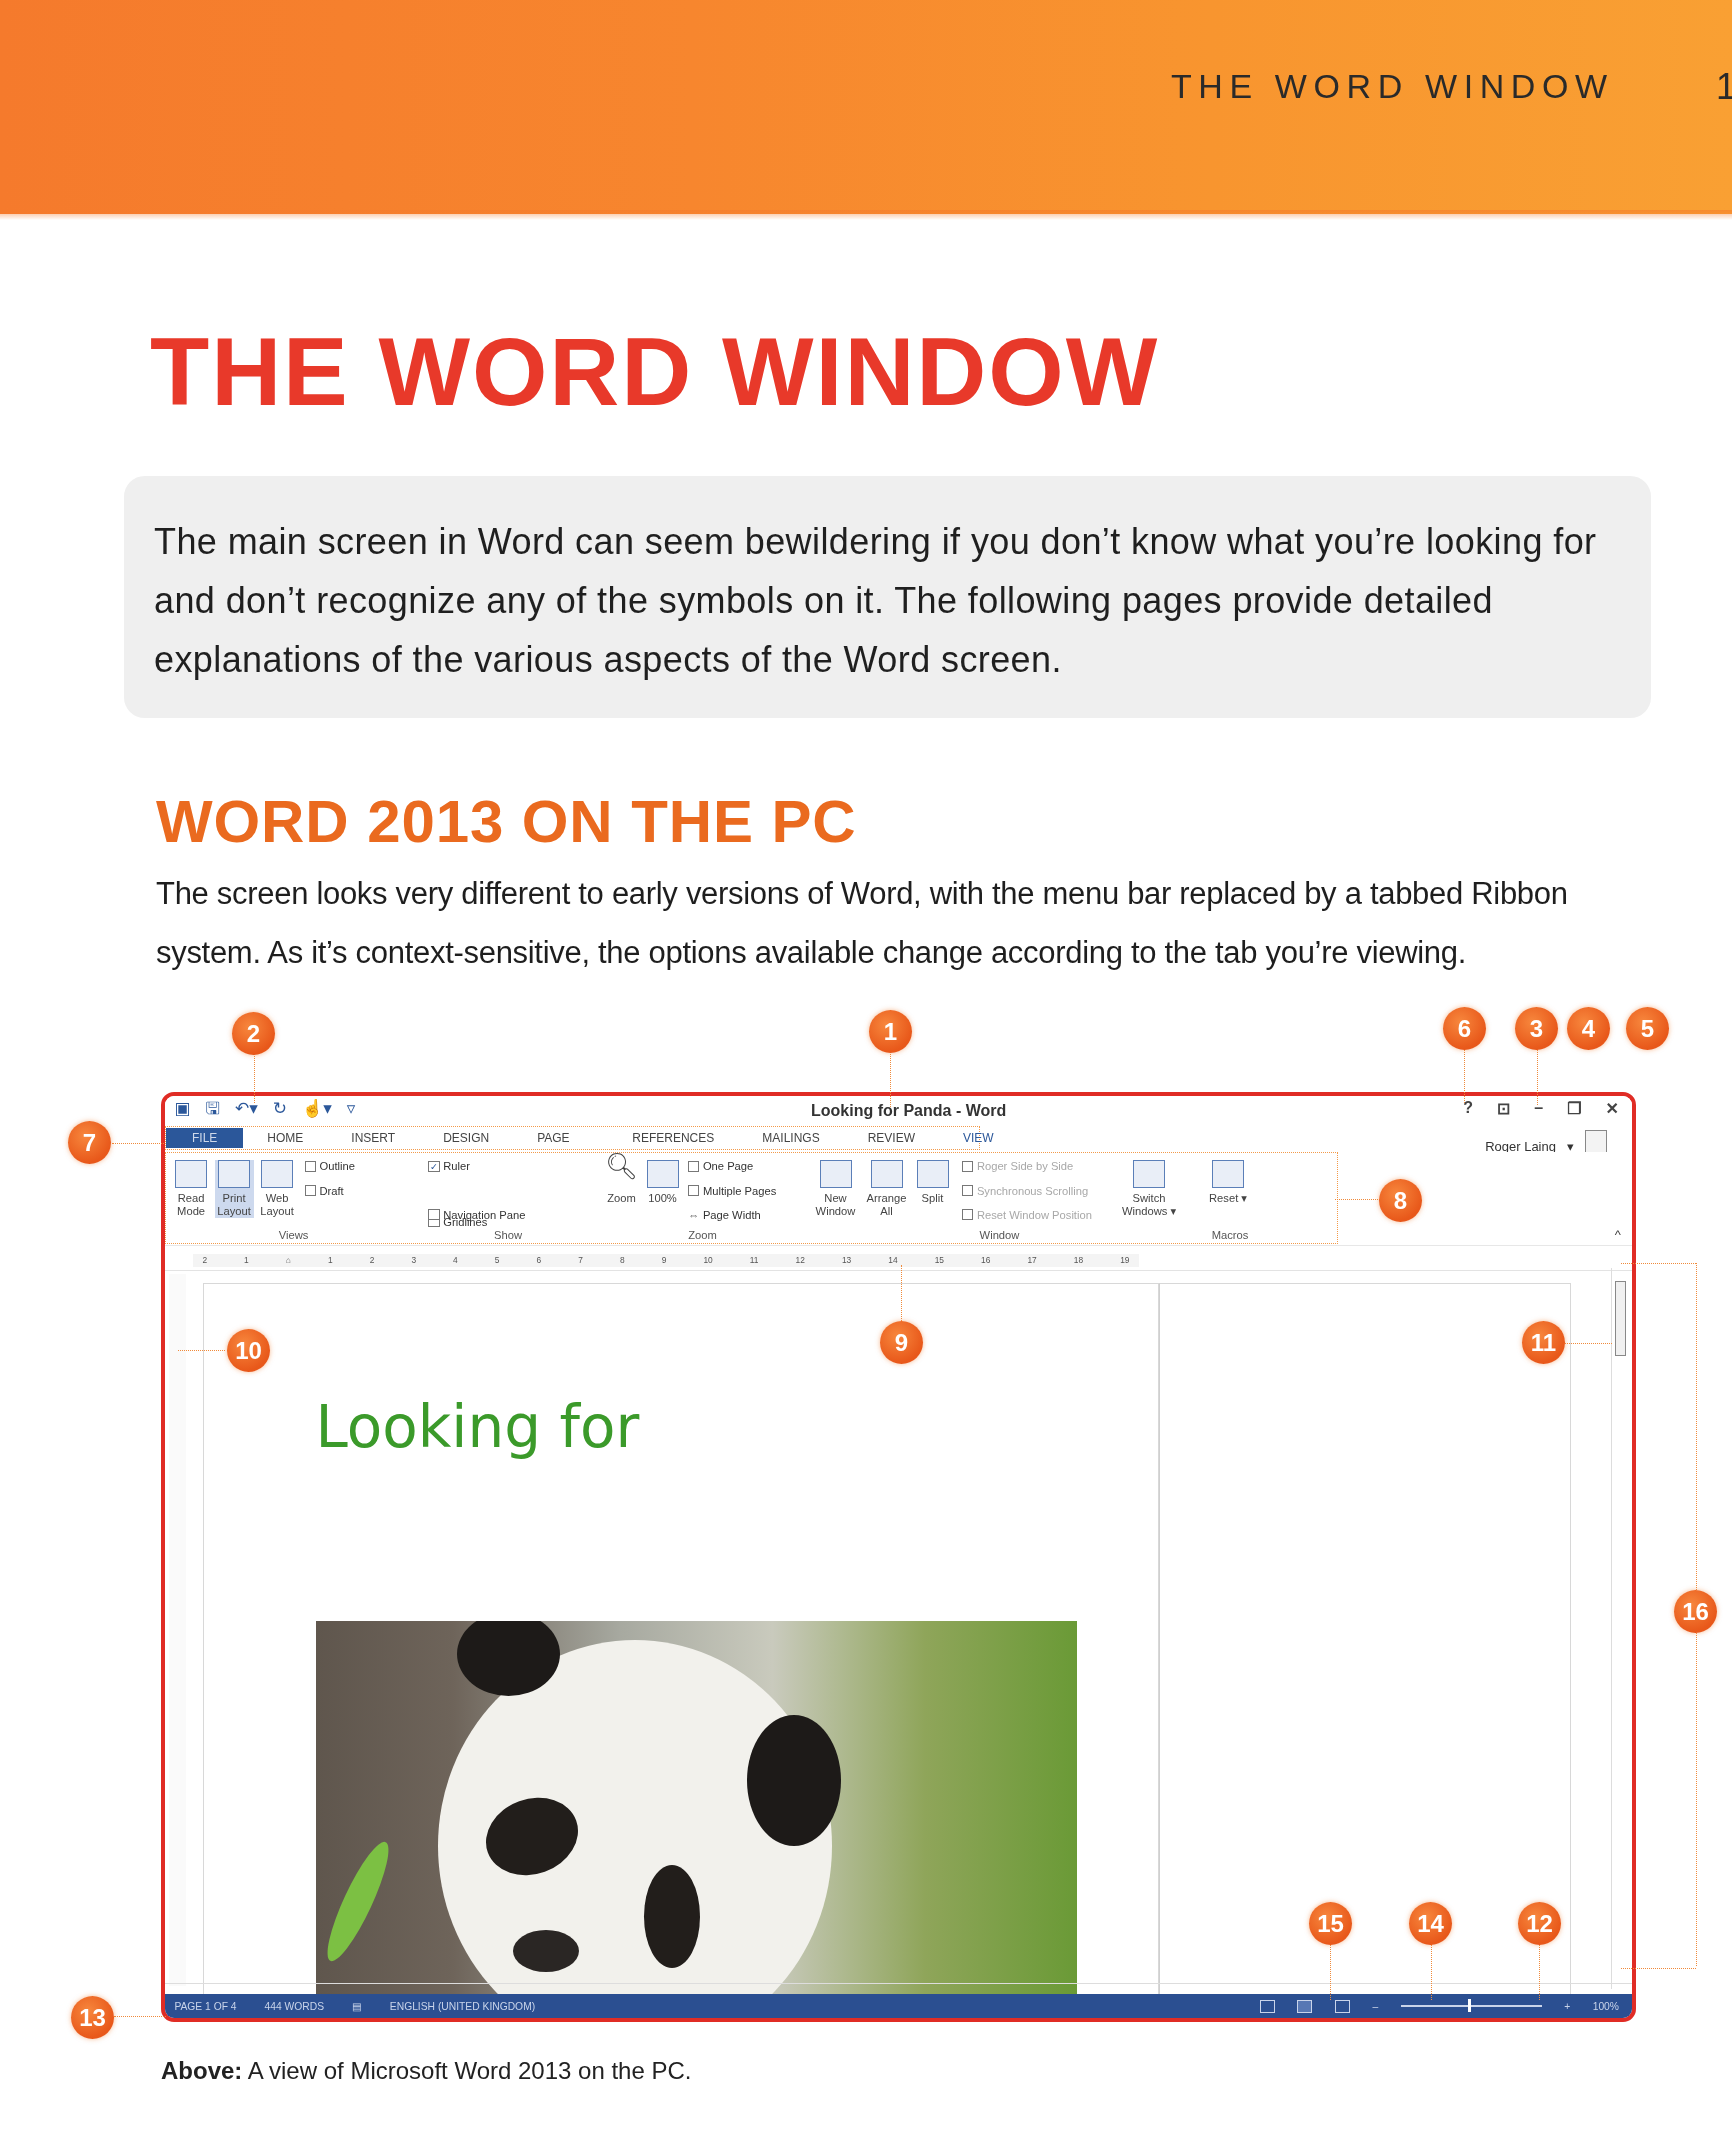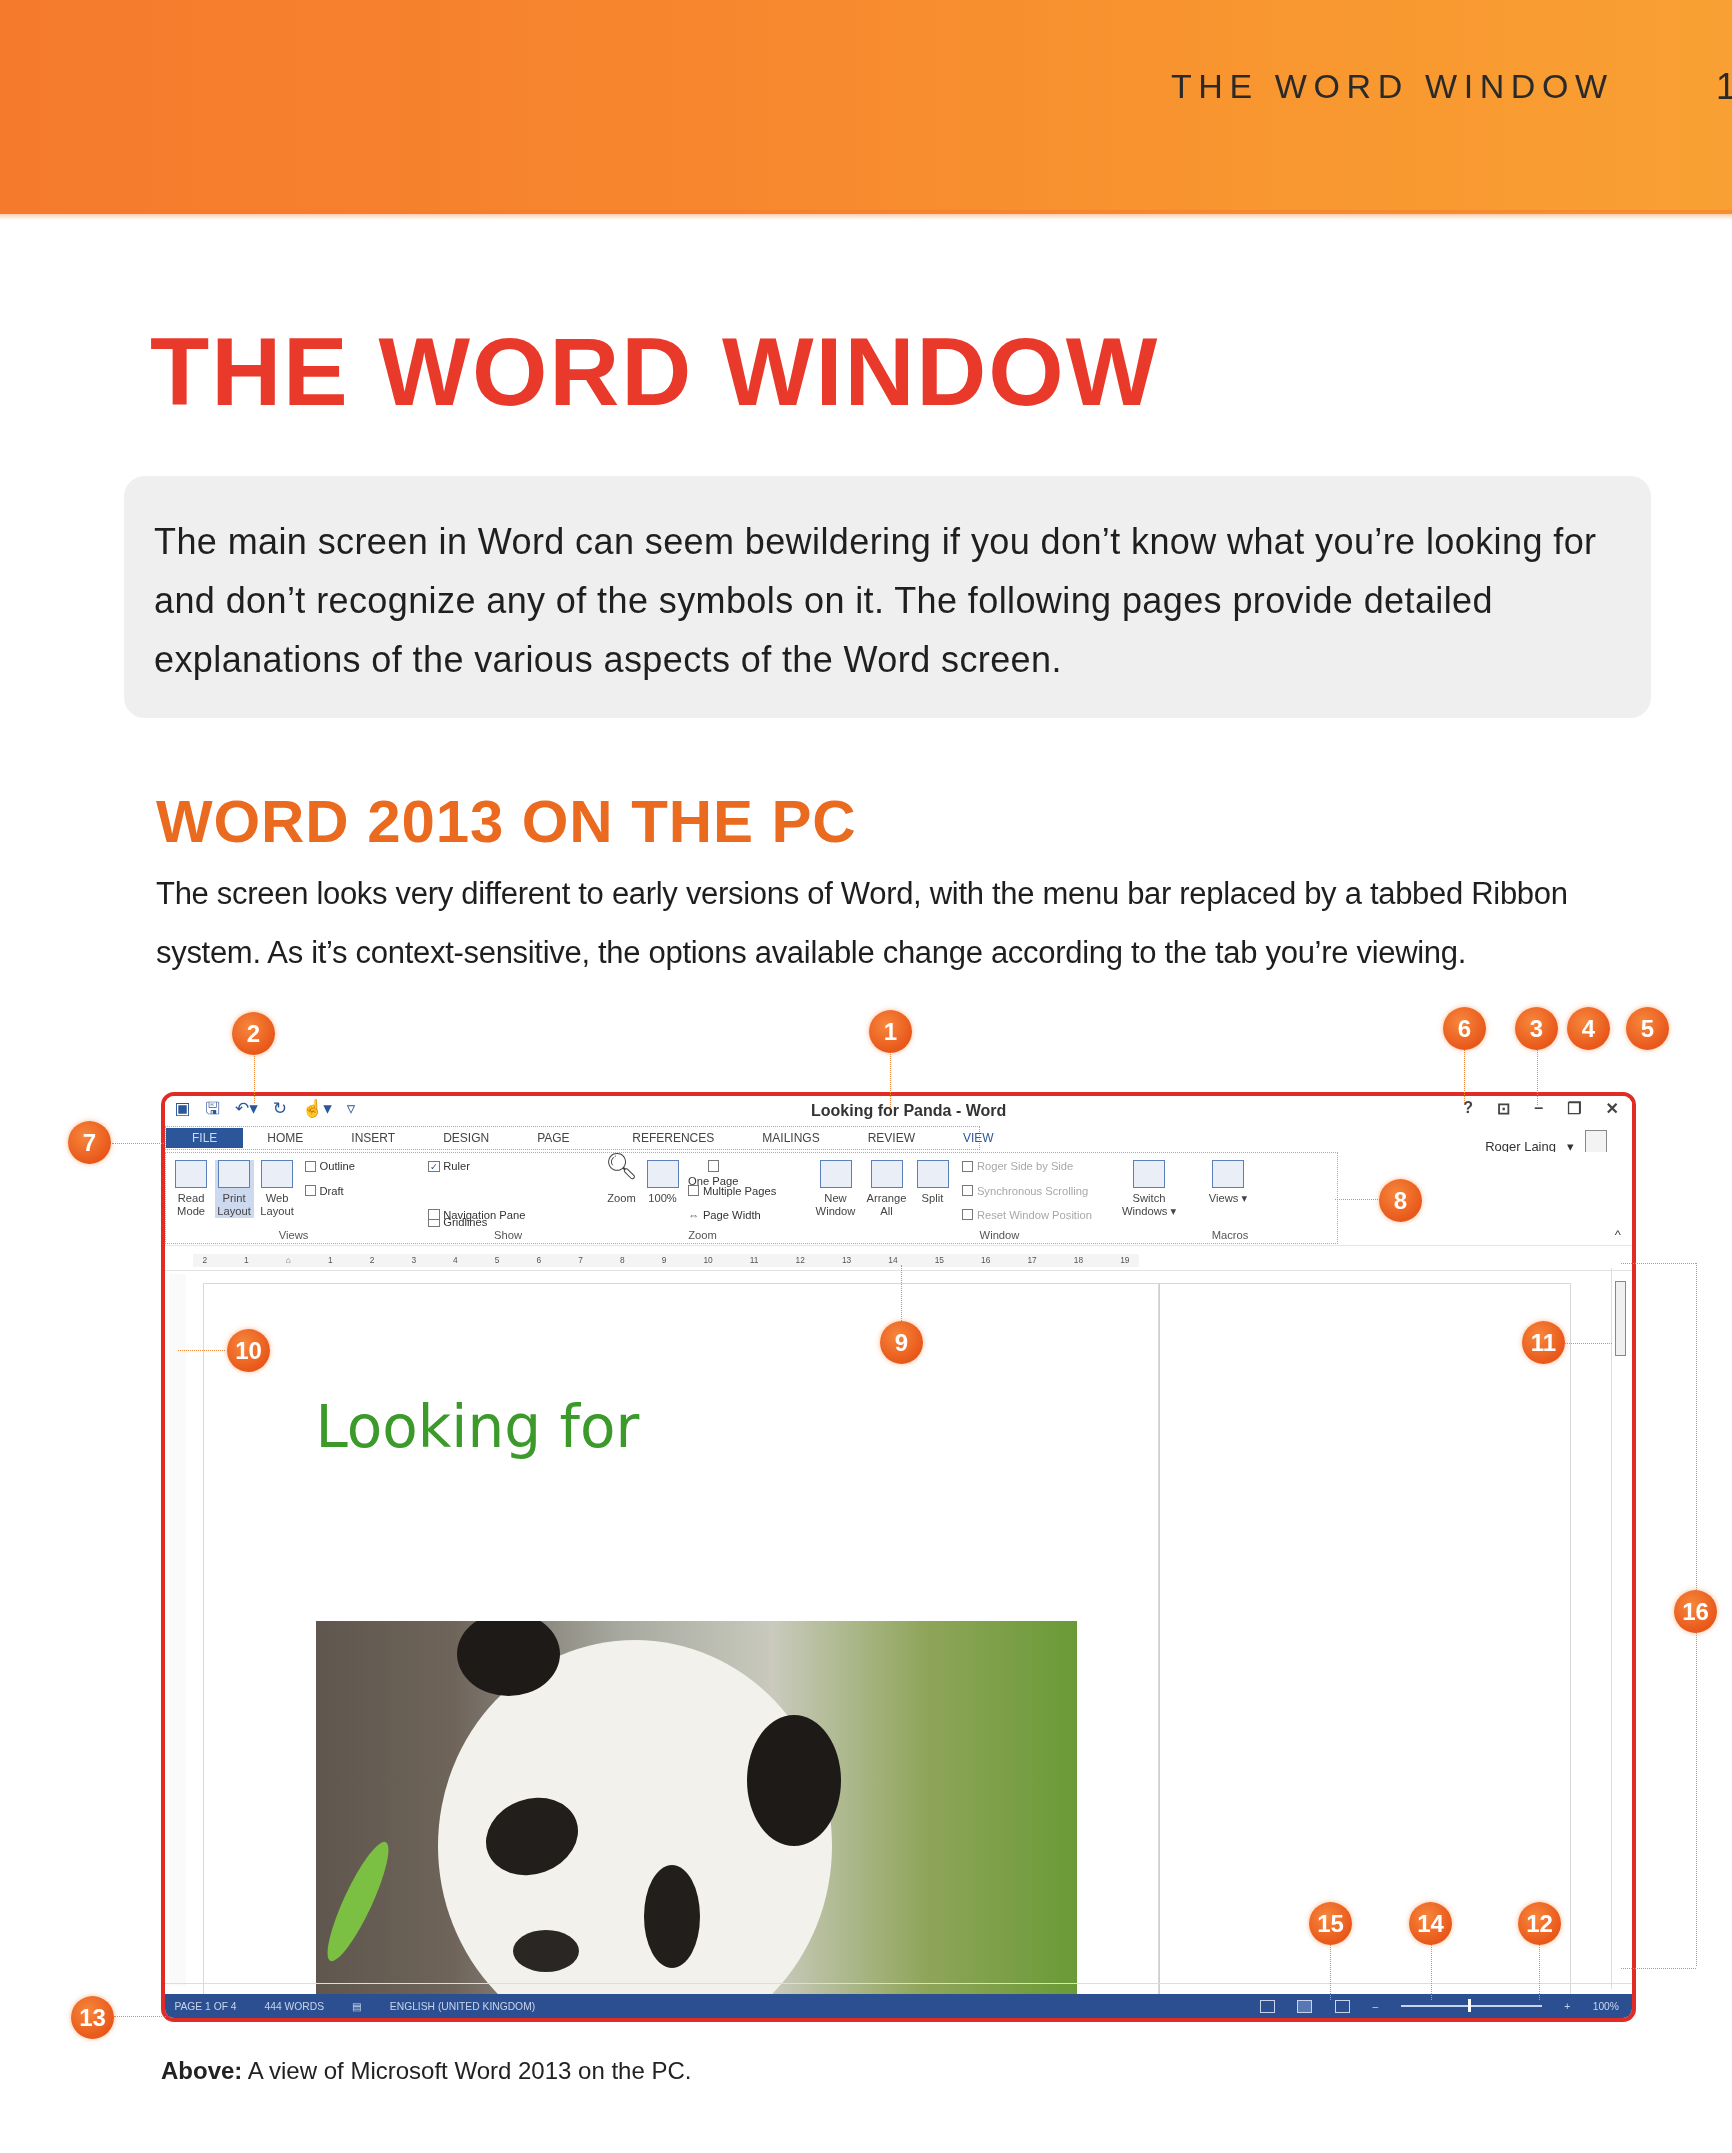--- a/index.html
+++ b/index.html
@@ -238,21 +238,21 @@
         <div class="small-opt" style="left:9.4px;top:52px;">
             <span class="chk"></span>
             <span>Navigation Pane</span>
           </div>
         <div class="rgroup-label">Show</div>
       </div>
 
       <div class="rgroup" style="left:436px;width:201px;">
         <div class="big-btn" style="left:0;"><div style="font-size:26px;color:#444;height:32px;">🔍︎</div><span>Zoom</span></div>
         <div class="big-btn" style="left:41px;"><div class="ico"></div><span>100%</span></div>
-        <div class="small-opt" style="left:86px;top:3.7px;flex-direction:column;">
+        <div class="small-opt" style="left:86px;top:3.7px;">
             <span class="chk"></span>
             <span>One Page</span>
           </div>
         <div class="small-opt" style="left:86px;top:28px;">
             <span class="chk"></span>
             <span>Multiple Pages</span>
           </div>
         <div class="small-opt" style="left:86px;top:52px;">
             <span>⇔</span>
             <span>Page Width</span>
@@ -274,21 +274,21 @@
           </div>
         <div class="small-opt disabled" style="left:150px;top:52px;">
             <span class="chk"></span>
             <span>Reset Window Position</span>
           </div>
         <div class="big-btn" style="left:309px;width:56px;"><div class="ico"></div><span>Switch Windows ▾</span></div>
         <div class="rgroup-label">Window</div>
       </div>
 
       <div class="rgroup" style="left:1031px;width:66px;">
-        <div class="big-btn" style="left:7.5px;width:47px;"><div class="ico"></div><span>Views ▾</span></div>
+        <div class="big-btn" style="left:7.5px;width:47px;"><div class="ico"></div><span>Reset ▾</span></div>
         <div class="rgroup-label">Macros</div>
       </div>
     </div>
     <span class="collapse-ribbon" style="top:75px;">^</span>
   </div>
 
   <div class="ruler">
     <div class="ruler-track">
       <span>2</span>
         <span>1</span>

